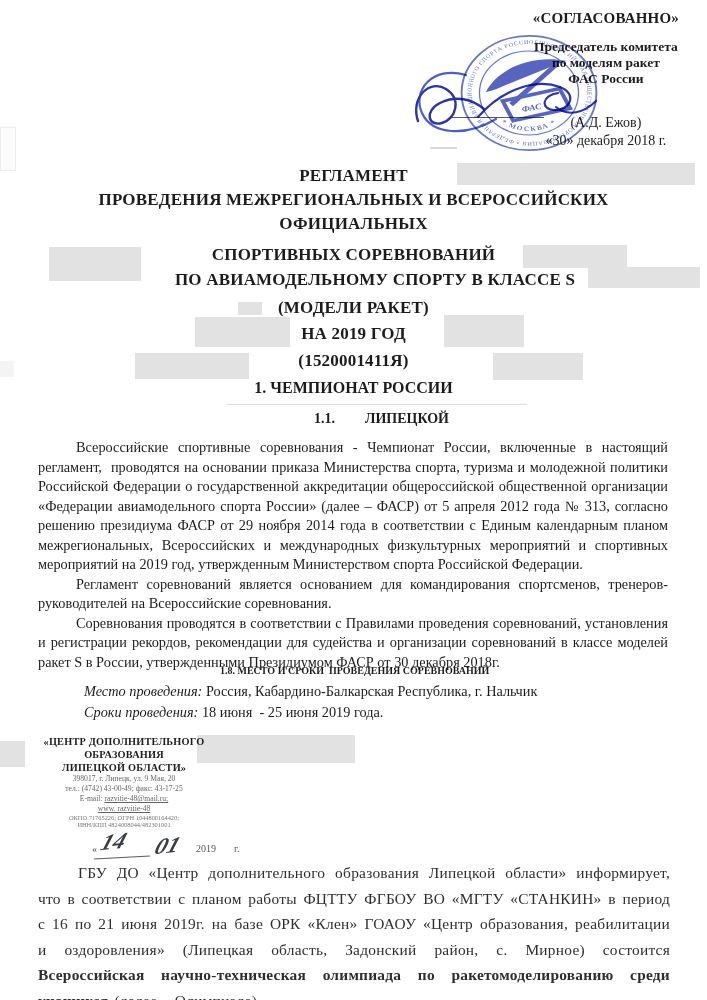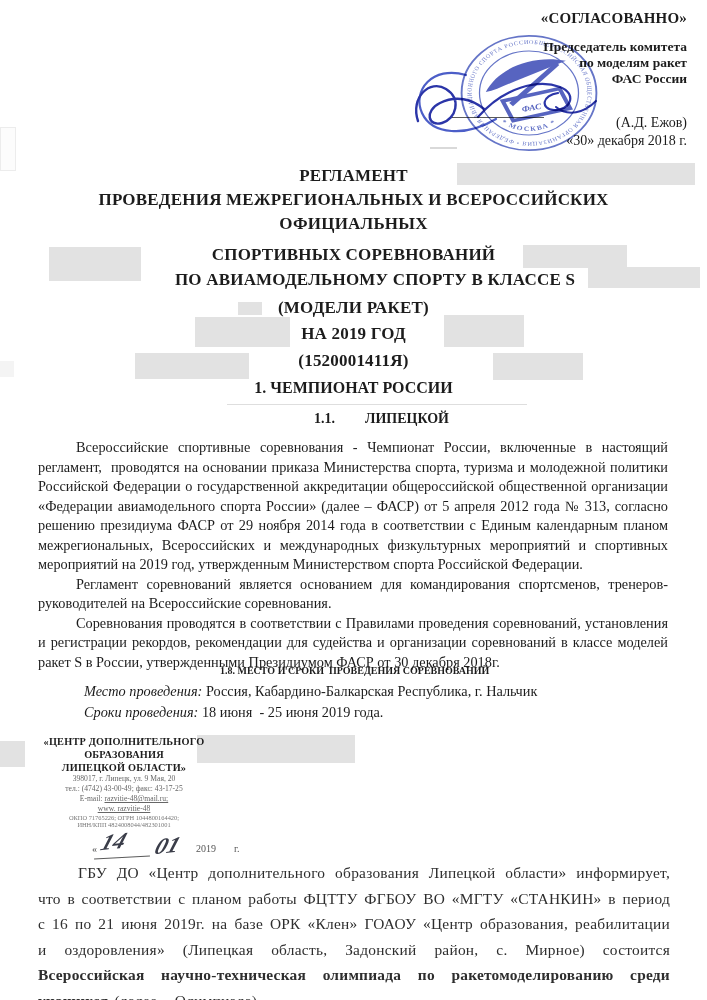--- a/index.html
+++ b/index.html
@@ -5,21 +5,21 @@
   html,body{margin:0;padding:0;background:#888;}
   .page{
     position:relative;width:707px;height:1000px;background:#ffffff;
     margin:0 auto;overflow:hidden;
     font-family:"Liberation Serif","DejaVu Serif",serif;color:#1c1c1c;
   }
   .artifact{position:absolute;background:#e2e2e2;z-index:0;}
   .faint{position:absolute;z-index:0;}
 
   
-  .approval{position:absolute;top:10px;right:20px;text-align:right;z-index:1;}
+  .approval{position:absolute;top:10px;right:28px;text-align:center;z-index:1;}
   .approval .agreed{font-weight:bold;font-size:15px;margin-bottom:12px;letter-spacing:.2px;}
   .approval .pos-line{font-size:13.5px;line-height:16px;font-weight:bold;}
   .approval .signer{font-size:14px;margin-top:28px;}
   .approval .sdate{font-size:14px;margin-top:2px;}
   .sign-line{position:absolute;left:452px;top:117px;width:92px;border-top:1px solid #5a5a5a;z-index:1;}
 
   .stamp{position:absolute;left:450px;top:26px;z-index:3;opacity:.82;mix-blend-mode:multiply;}
   .signature{position:absolute;left:408px;top:55px;z-index:4;mix-blend-mode:multiply;}
 
   

